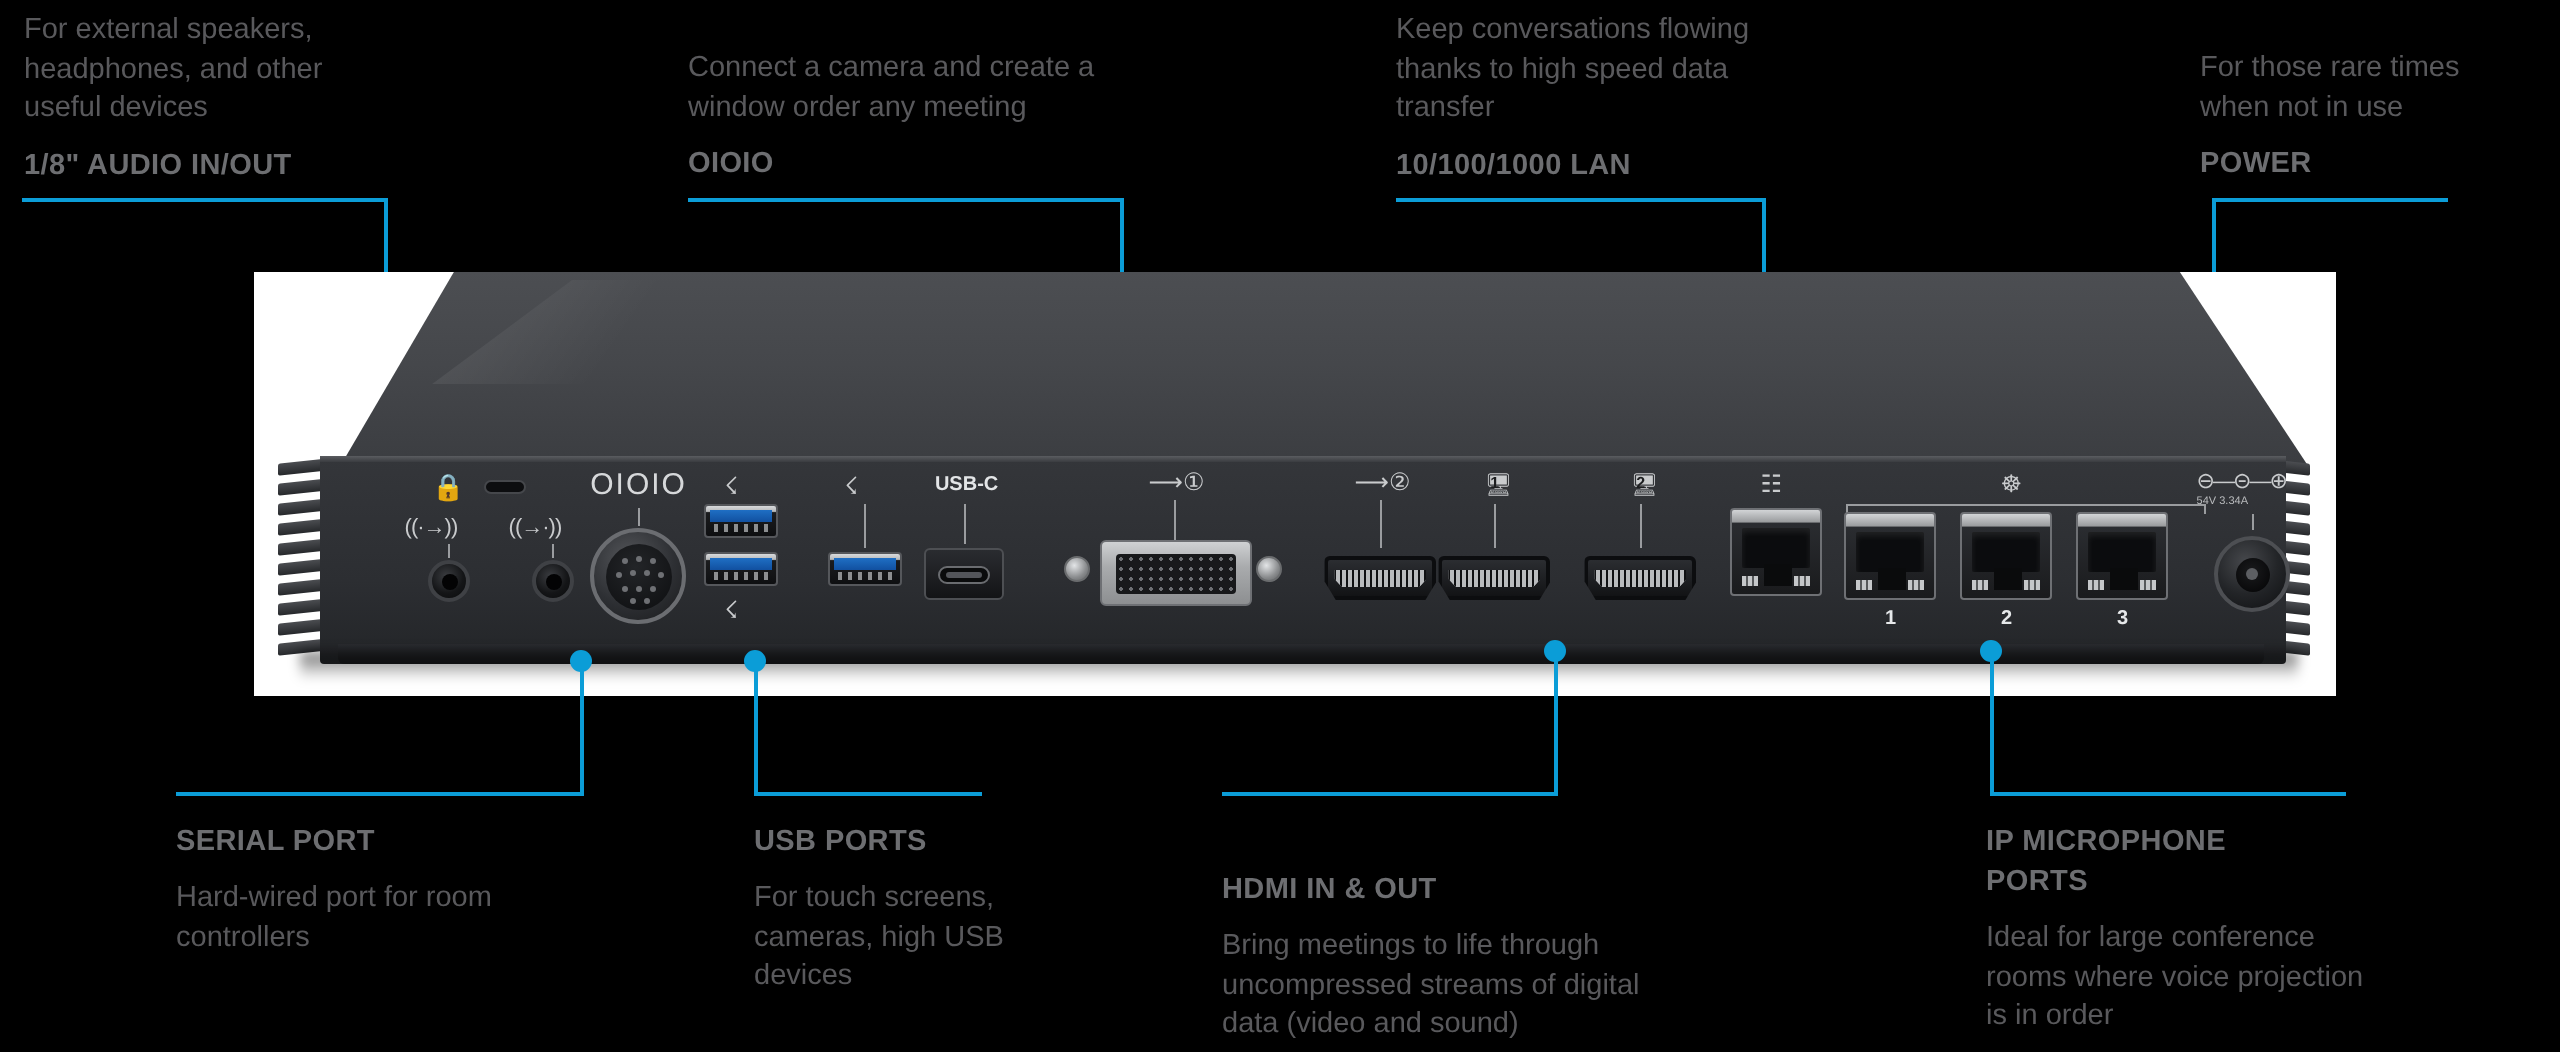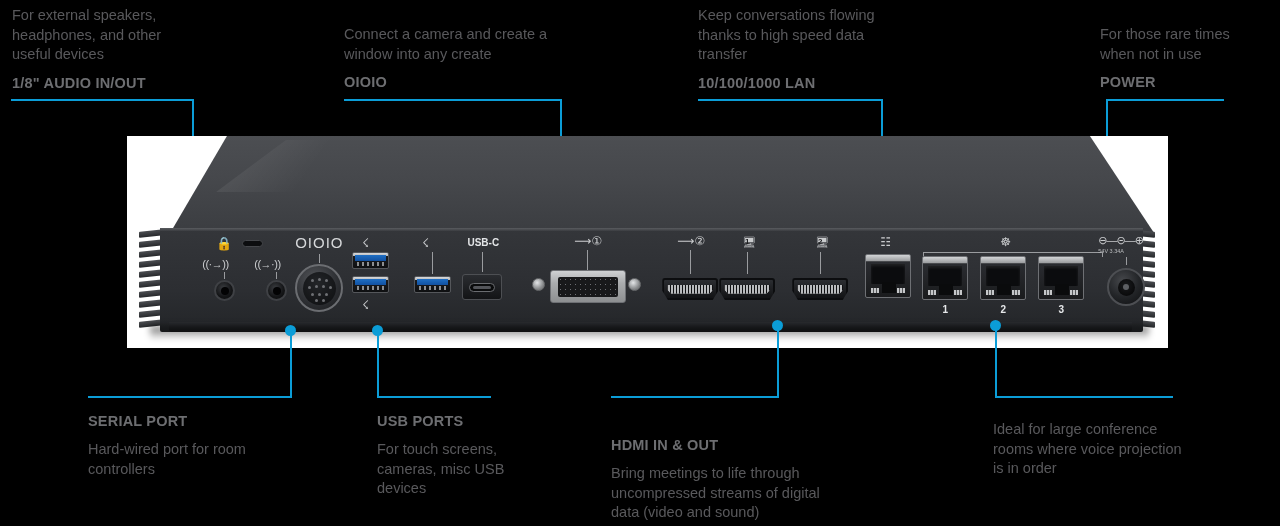--- a/index.html
+++ b/index.html
@@ -228,21 +228,21 @@
 
   <div class="callout top" style="left:12px; top:6px; width:200px;">
     <div class="desc">For external speakers,
 headphones, and other
 useful devices</div>
     <div class="title">1/8" AUDIO IN/OUT</div>
   </div>
 
   <div class="callout top" style="left:344px; top:25px; width:230px;">
     <div class="desc">Connect a camera and create a
-window into any create</div>
+window order any meeting</div>
     <div class="title">OIOIO</div>
   </div>
 
   <div class="callout top" style="left:698px; top:6px; width:230px;">
     <div class="desc">Keep conversations flowing
 thanks to high speed data
 transfer</div>
     <div class="title">10/100/1000 LAN</div>
   </div>
 
@@ -449,30 +449,32 @@
 
   <div class="callout bottom" style="left:88px; top:411px; width:230px;text-decoration:underline;">
     <div class="title">SERIAL PORT</div>
     <div class="desc">Hard-wired port for room
 controllers</div>
   </div>
 
   <div class="callout bottom" style="left:377px; top:411px; width:200px;">
     <div class="title">USB PORTS</div>
     <div class="desc">For touch screens,
-cameras, misc USB
+cameras, high USB
 devices</div>
   </div>
 
   <div class="callout bottom" style="left:611px; top:411px; width:250px;margin-top:24px;">
     <div class="title">HDMI IN &amp; OUT</div>
     <div class="desc">Bring meetings to life through
 uncompressed streams of digital
 data (video and sound)</div>
   </div>
 
   <div class="callout bottom" style="left:993px; top:411px; width:230px;">
+    <div class="title">IP MICROPHONE
+PORTS</div>
     <div class="desc">Ideal for large conference
 rooms where voice projection
 is in order</div>
   </div>
 
 </div>
 
 </body></html>

